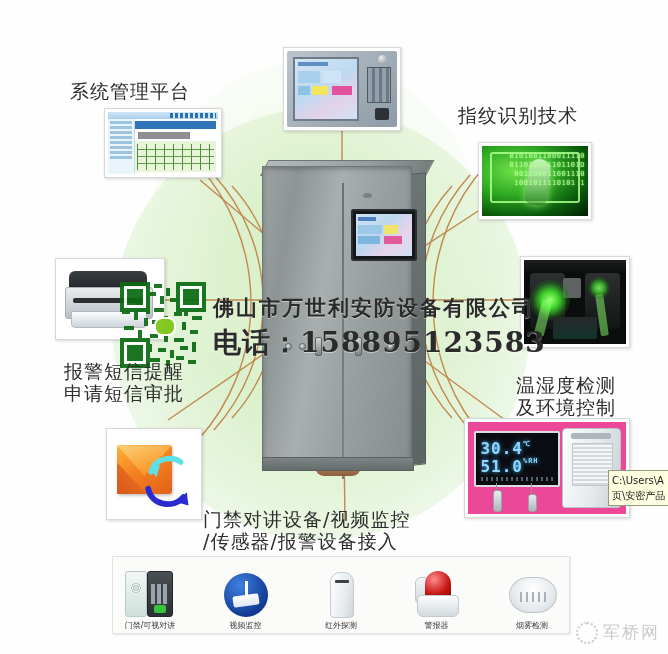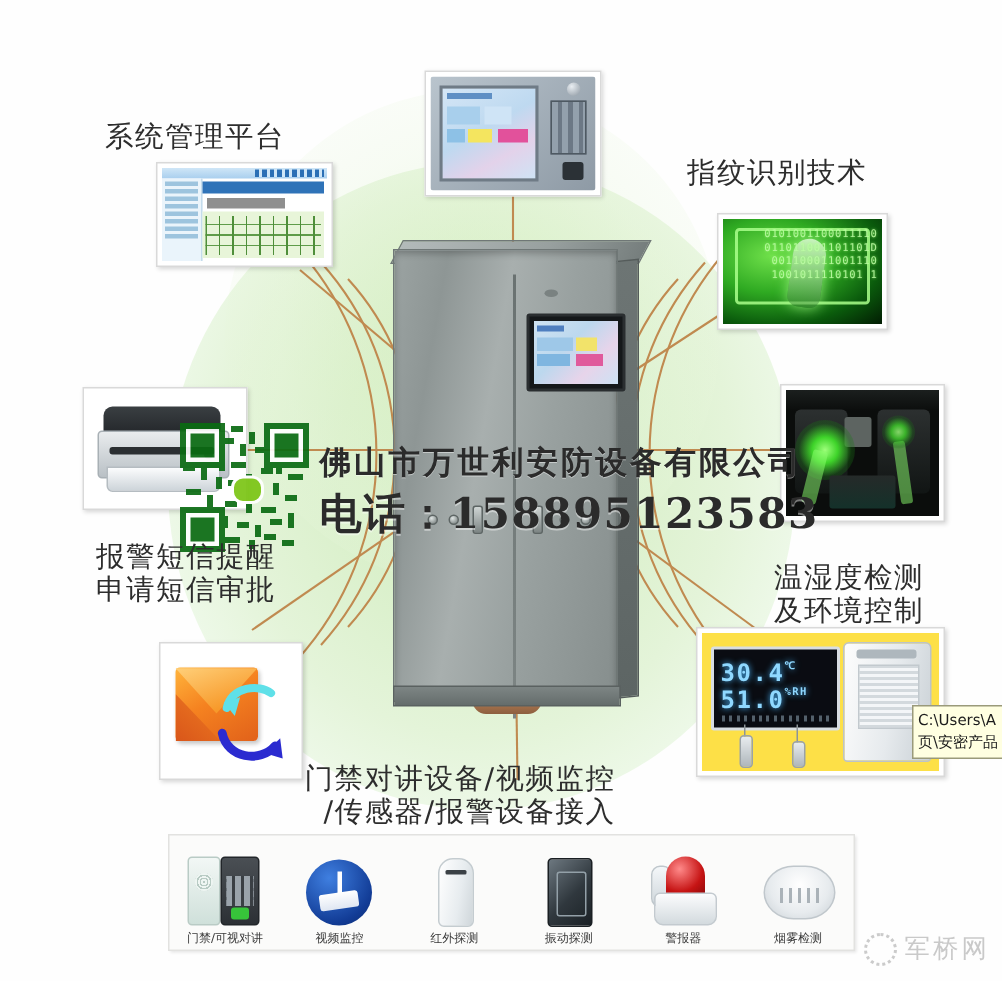--- a/index.html
+++ b/index.html
@@ -144,21 +144,21 @@
     border-radius:3px;box-shadow:1px 2px 3px rgba(0,0,0,.22);}
   .env-flap{position:absolute;left:0;top:0;width:100%;height:100%;
     background:linear-gradient(160deg,#ffd07a 0%,#f79a2b 55%,#e8721c 100%);
     clip-path:polygon(0 0,100% 0,50% 62%);}
   .env-l{position:absolute;left:0;bottom:0;width:55%;height:72%;
     background:linear-gradient(40deg,#d9561a,#f07f22);clip-path:polygon(0 100%,0 10%,100% 100%);}
   .arr-cyan{position:absolute;left:42%;top:26%;width:42%;height:32%;}
   .arr-blue{position:absolute;left:36%;top:48%;width:56%;height:46%;}
 
   
-  .th{width:100%;height:100%;background:#fde047;position:relative;}
+  .th{width:100%;height:100%;background:#ec4899;position:relative;}
   .th-panel{position:absolute;left:4%;top:10%;width:52%;height:56%;background:#0a0c12;
     border:2px solid #d8dde2;border-radius:2px;}
   .th-row{position:absolute;left:5%;color:#8fd8ff;font-weight:bold;
     font-family:"DejaVu Sans Mono","Liberation Mono",monospace;
     text-shadow:0 0 4px #49b7ff;letter-spacing:1px;}
   .th-val{font-size:16px;}
   .th-unit{font-size:7px;vertical-align:top;}
   .th-ticks{position:absolute;left:6%;right:6%;bottom:7%;height:4px;
     background:repeating-linear-gradient(90deg,#53606b 0 2px,transparent 2px 5px);}
   .th-probe{position:absolute;width:7px;border-radius:3px;
@@ -479,21 +479,21 @@
           <div class="dehum-top"></div>
           <div class="dehum-grill"></div>
         </div>
       </div>
     </div>
   </div>
 
   <div id="tooltip">C:\Users\A
 页\安密产品</div>
 
-  <div class="lbl" style="left:203px;top:508px;text-align:right;">门禁对讲设备/视频监控
+  <div class="lbl" style="left:203px;top:508px;text-align:left;">门禁对讲设备/视频监控
 /传感器/报警设备接入</div>
 
   <div id="strip">
 
     <div class="dev">
       <div class="dev-art">
         <div class="d-intercom">
             <div class="spk"></div>
           </div>
         <div class="d-keypad">
@@ -516,28 +516,20 @@
 
     <div class="dev">
       <div class="dev-art">
         <div class="d-pir">
             <div class="slot"></div>
           </div>
       </div>
       <div class="dev-cap">红外探测</div>
     </div>
 
-    <div class="dev">
-      <div class="dev-art">
-        <div class="d-vib">
-            <div class="g"></div>
-          </div>
-      </div>
-      <div class="dev-cap">振动探测</div>
-    </div>
 
 
     <div class="dev">
       <div class="dev-art">
         <div class="d-siren-s"></div>
         <div class="d-siren-d"></div>
         <div class="d-siren-b"></div>
       </div>
       <div class="dev-cap">警报器</div>
     </div>

